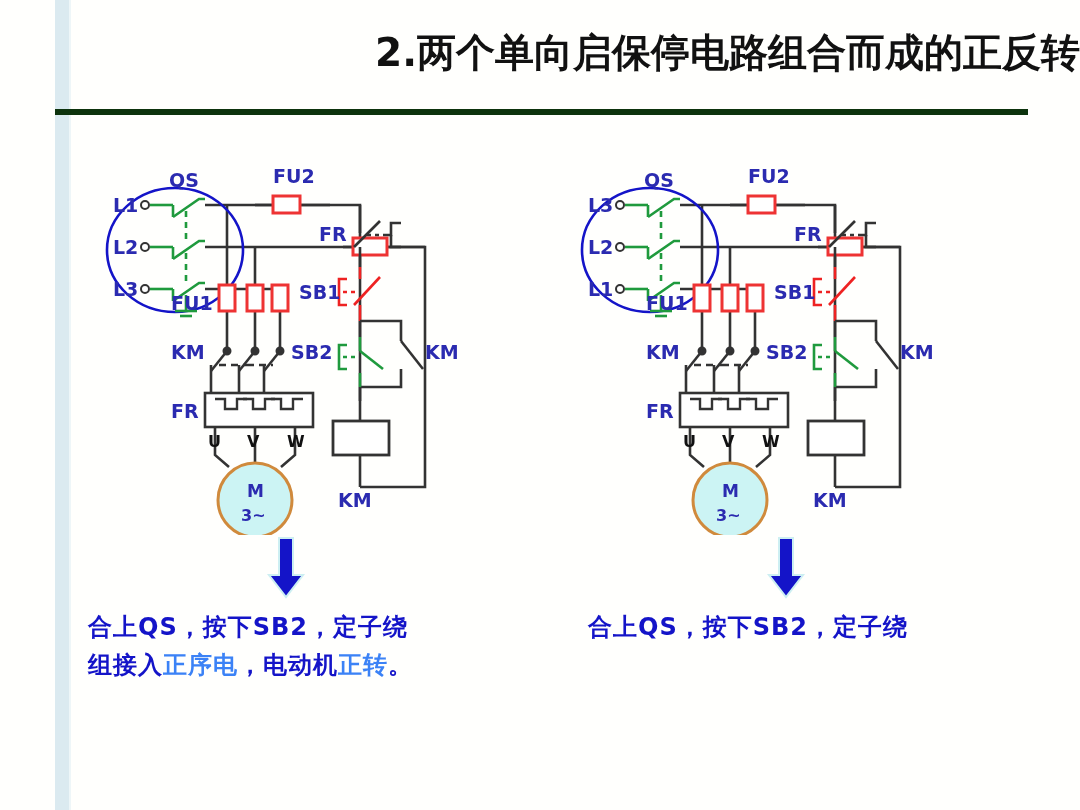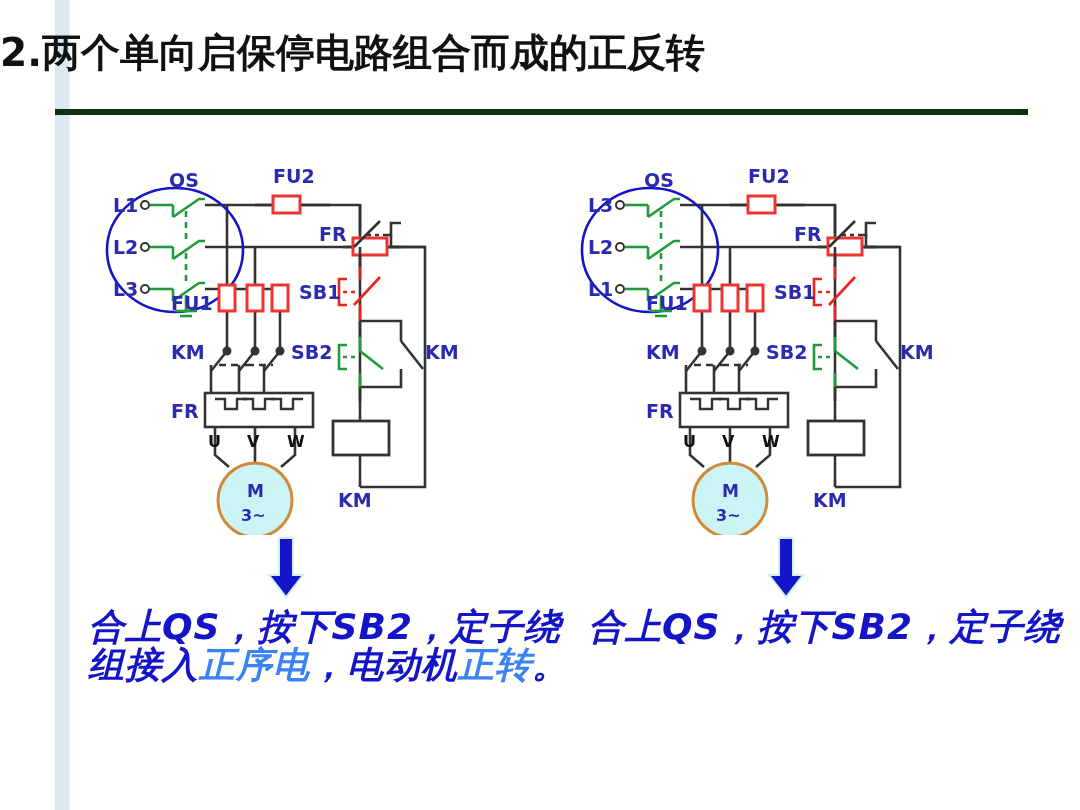--- a/index.html
+++ b/index.html
@@ -18,21 +18,21 @@
     background:#dbeaf0;
   }
   .left-stripe-inner{
     position:absolute;left:69px;top:0;width:2px;height:810px;
     background:#eef6f8;
   }
 
   
   .title{
     position:absolute;left:0;top:26px;width:1080px;
-    text-align:left;
+    text-align:right;
     font-family:"DejaVu Sans", sans-serif;
     font-weight:bold;
     font-size:39px;
     color:#111111;
     letter-spacing:0px;
     white-space:nowrap;
   }
   .title-rule{
     position:absolute;left:55px;top:109px;width:973px;height:6px;
     background:#0d330d;
@@ -47,22 +47,21 @@
   
   .arrow{position:absolute;width:40px;height:62px;}
   .arrow.left{left:266px;top:537px;}
   .arrow.right{left:766px;top:537px;}
 
   
   .caption{
     position:absolute;width:420px;
     font-family:"DejaVu Sans", sans-serif;
     font-weight:bold;
-    font-style:italic;
-    font-size:36px;
+    font-size:24px;
     line-height:38px;
     color:#1414c8;
     letter-spacing:1px;
   }
   .caption.left{left:88px;top:608px;}
   .caption.right{left:588px;top:608px;}
   .caption .hi{color:#3b82f6;}
   .caption .ln{display:block;white-space:nowrap;}
 </style>
 </head>

